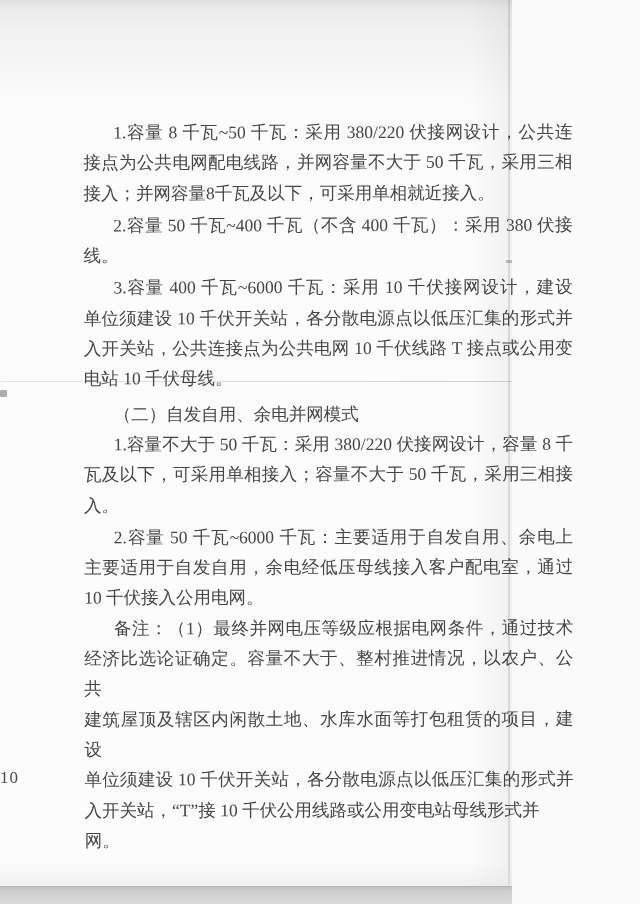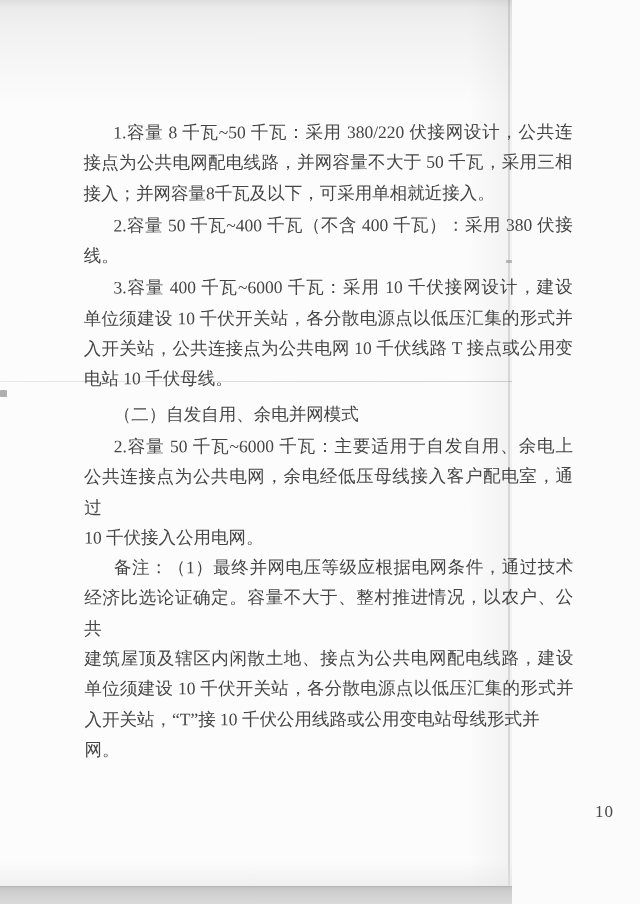--- a/index.html
+++ b/index.html
@@ -105,23 +105,23 @@
   .line.first {
     text-indent: 1.7em;
   }
   .line.last {
     text-align: left;
     text-align-last: left;
   }
   .page-number {
     position: absolute;
     left: 0;
-    top: 802px;
+    top: 768px;
     width: 614px;
-    text-align: right;
+    text-align: left;
     font-size: 17px;
     color: #4a4a4a;
     letter-spacing: 1px;
   }
 </style>
 </head>
 <body>
 
 <div class="scan-page">
 
@@ -149,31 +149,36 @@
       <div class="line j first">3.容量 400 千瓦~6000 千瓦：采用 10 千伏接网设计，建设</div>
       <div class="line j">单位须建设 10 千伏开关站，各分散电源点以低压汇集的形式并</div>
       <div class="line j">入开关站，公共连接点为公共电网 10 千伏线路 T 接点或公用变</div>
       <div class="line last">电站 10 千伏母线。</div>
     </div>
 
     <div class="para mt5">
       <div class="line first last">（二）自发自用、余电并网模式</div>
     </div>
 
+    <div class="para">
+      <div class="line j first">1.容量不大于 50 千瓦：采用 380/220 伏接网设计，容量 8 千</div>
+      <div class="line j">瓦及以下，可采用单相接入；容量不大于 50 千瓦，采用三相接</div>
+      <div class="line last">入。</div>
+    </div>
 
     <div class="para mt2">
       <div class="line j first">2.容量 50 千瓦~6000 千瓦：主要适用于自发自用、余电上</div>
-      <div class="line j">公共连接点为公共电网，余电经低压母线接入客户配电室，通过</div>
+      <div class="line j">主要适用于自发自用，余电经低压母线接入客户配电室，通过</div>
       <div class="line last">10 千伏接入公用电网。</div>
     </div>
 
     <div class="para">
       <div class="line j first">备注：（1）最终并网电压等级应根据电网条件，通过技术</div>
       <div class="line j">经济比选论证确定。容量不大于、整村推进情况，以农户、公共</div>
-      <div class="line j">建筑屋顶及辖区内闲散土地、接点为公共电网配电线路，建设</div>
+      <div class="line j">建筑屋顶及辖区内闲散土地、水库水面等打包租赁的项目，建设</div>
       <div class="line j">单位须建设 10 千伏开关站，各分散电源点以低压汇集的形式并</div>
       <div class="line last">入开关站，“T”接 10 千伏公用线路或公用变电站母线形式并网。</div>
     </div>
 
   </div>
 
   <div class="page-number">10</div>
 
   <div class="bottom-soft"></div>
   <div class="bottom-band"></div>

